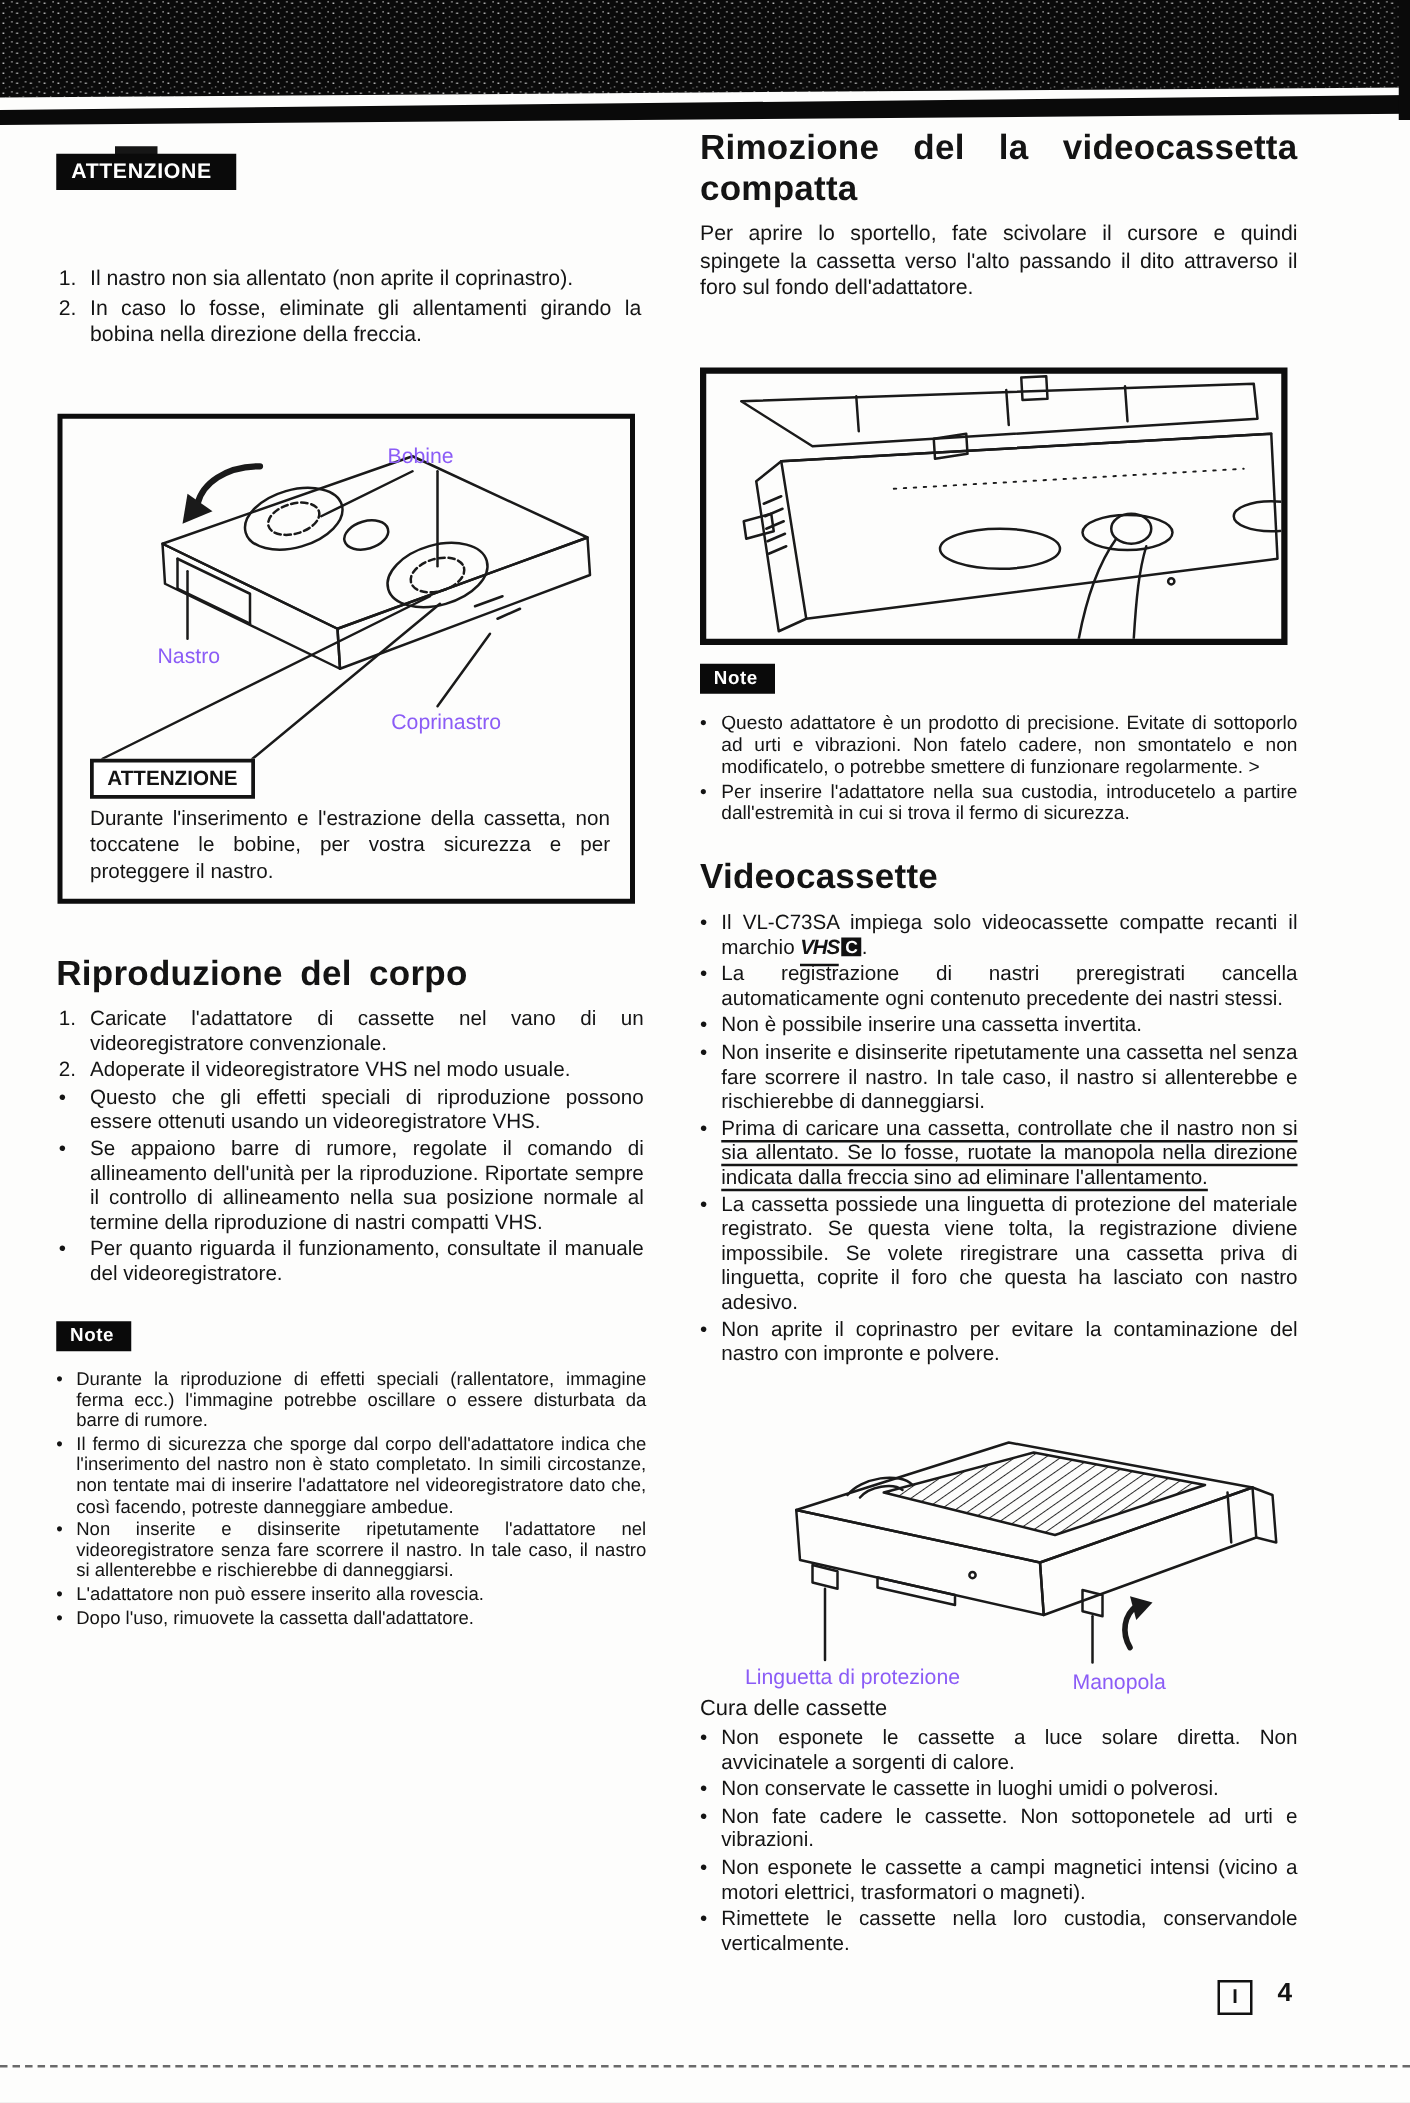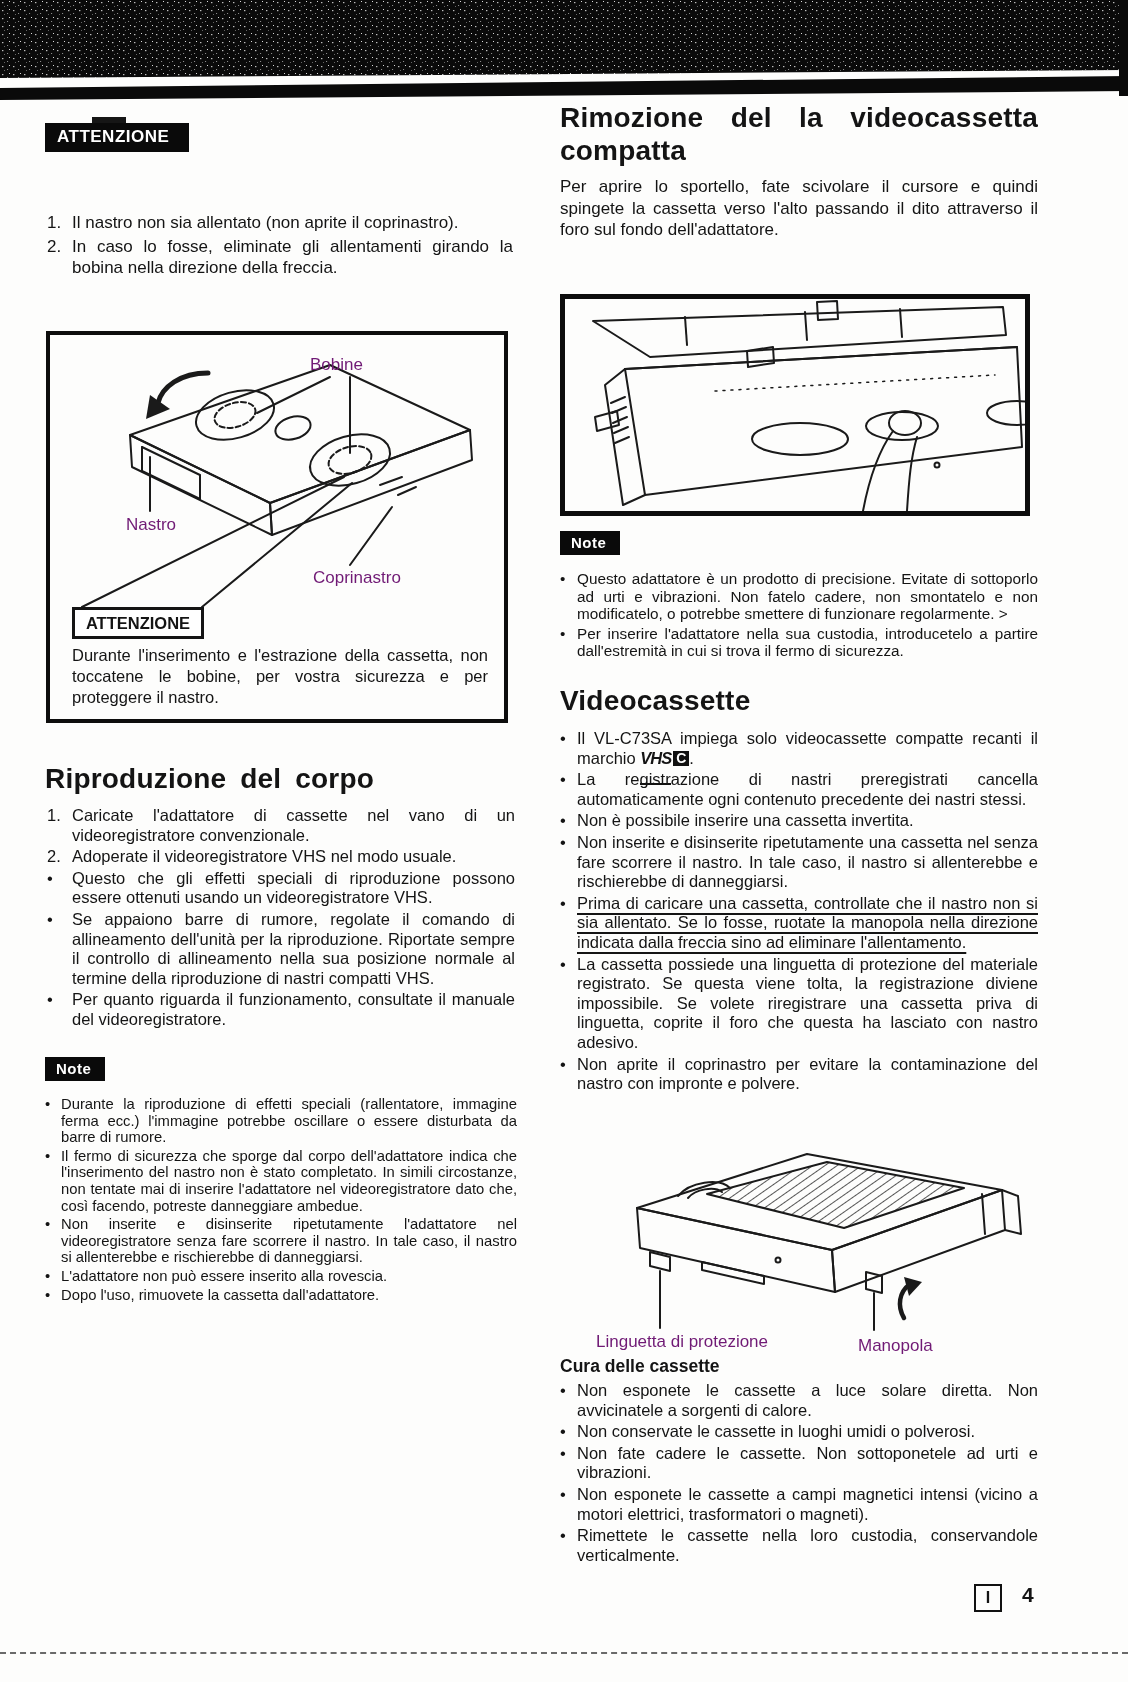--- a/index.html
+++ b/index.html
@@ -21,30 +21,30 @@
   .li{position:relative;padding-left:27px;margin:0 0 2px 0;}
   .li .mk{position:absolute;left:2px;top:0;}
   .sz165{font-size:16.5px;line-height:19.6px;}
   .sz148{font-size:14.8px;line-height:16.6px;}
   .sz153{font-size:15.3px;line-height:17.6px;}
   .u .txt{text-decoration:underline;text-decoration-thickness:1.5px;text-underline-offset:3.5px;}
   
   .figbox{border:4px solid #0d0d0d;background:#fdfdfc;}
   .figbox2{border:5px solid #0d0d0d;background:#fdfdfc;}
   svg{display:block;}
-  .figlabel{font-size:17px;color:#701a75;white-space:nowrap;}
+  .figlabel{font-size:17px;color:#8b5cf6;white-space:nowrap;}
   .attbox{border:3px solid #141414;font-weight:bold;font-size:16.5px;
           text-align:center;line-height:26px;background:#fff;}
   .caption{font-size:16.5px;line-height:21px;text-align:justify;}
   
   .vhslogo{font-weight:bold;white-space:nowrap;}
-  .vhslogo .vhs{font-style:italic;border-bottom:2.5px solid #111;padding-bottom:16px;letter-spacing:-1px;}
+  .vhslogo .vhs{font-style:italic;border-bottom:2.5px solid #111;padding-bottom:4px;letter-spacing:-1px;}
   .vhslogo .cbox{display:inline-block;background:#111;color:#fff;font-style:normal;
                  padding:0 3px;margin-left:2px;line-height:15px;font-size:14px;transform:translateY(-1px);}
-  .caretitle{font-weight:bold;font-size:17.5px;}
+  .caretitle{font-weight:normal;font-size:17.5px;}
   .annot{font-size:15.2px;line-height:19px;}
   
   .pgbox{width:24px;height:24px;border:2.5px solid #111;text-align:center;
          line-height:24px;font-size:16px;font-weight:bold;}
   .pgnum{font-size:21px;font-weight:bold;}
   .dashline{border-top:2px dashed #6a6a6a;height:0;}
   .artifact{background:#161616;}
 </style>
 </head>
 <body>

